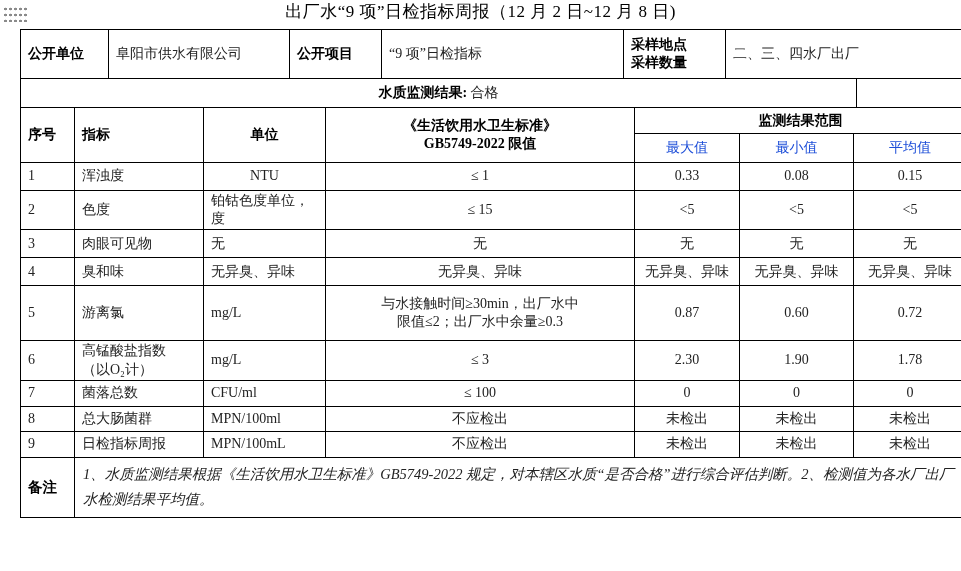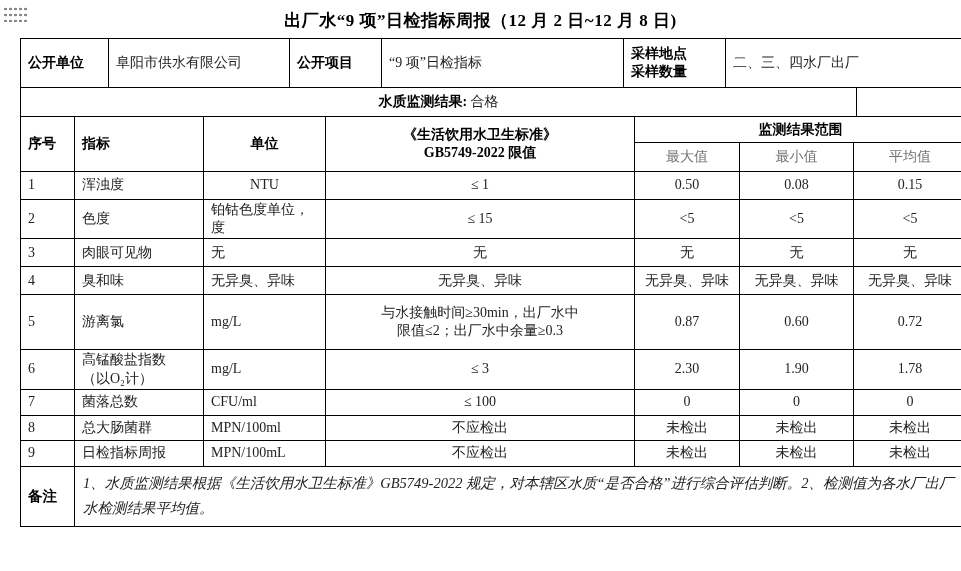--- a/index.html
+++ b/index.html
@@ -7,40 +7,40 @@
     width:961px;height:571px;overflow:hidden;position:relative;
     font-family:"Liberation Serif","DejaVu Serif",serif;
     color:#222;
   }
   .dot-handle{
     position:absolute;left:3px;top:6px;width:26px;height:16px;
     background-image:radial-gradient(#8a8a8a 1.1px, transparent 1.3px);
     background-size:5px 6px;background-position:0 0;
   }
   .title{
-    width:100%;text-align:center;font-weight:bold;color:#000;
-    font-size:17px;padding-top:9px;height:29px;letter-spacing:0.5px;
+    width:100%;text-align:center;font-weight:normal;color:#000;
+    font-size:17px;height:29px;letter-spacing:0.5px;
   }
   .tbl-wrap{margin-left:20px;width:946px;}
   table{border-collapse:collapse;table-layout:fixed;width:837px;}
   table + table{margin-top:-1px;}
   td{
     border:1px solid #000;font-size:14px;line-height:1.3;
     padding:1px 4px;vertical-align:middle;overflow:hidden;
     box-sizing:border-box;
   }
   .b{font-weight:bold;color:#000;}
   .c{text-align:center;}
   .l{text-align:left;padding-left:7px;}
   .prel{white-space:pre-line;}
   .result-row td{height:29px;}
   .info1 td{height:49px;}
   .info2 td{height:39px;}
   .hdr td{color:#000;font-weight:bold;}
-  .hdr .sub{font-weight:normal;color:#737373;}
+  .hdr .sub{font-weight:normal;color:#1d4ed8;}
   .note-row td{height:60px;font-size:14.5px;}
   .note-text{text-align:left;padding:4px 8px;line-height:1.75;font-style:italic;}
 </style>
 </head>
 <body>
 
 <div class="dot-handle"></div>
 
 <div class="title">出厂水“9 项”日检指标周报（12 月 2 日~12 月 8 日)</div>
 
@@ -102,21 +102,21 @@
       <td class="c sub" style="height:28px">最大值</td>
       <td class="c sub">最小值</td>
       <td class="c sub">平均值</td>
     </tr>
 
     <tr>
       <td class="l" style="height:28px">1</td>
       <td class="l">浑浊度</td>
       <td class="c">NTU</td>
       <td class="c">≤ 1</td>
-      <td class="c">0.50</td>
+      <td class="c">0.33</td>
       <td class="c">0.08</td>
       <td class="c">0.15</td>
     </tr>
     <tr>
       <td class="l" style="height:28px">2</td>
       <td class="l">色度</td>
       <td class="l">铂钴色度单位，度</td>
       <td class="c">≤ 15</td>
       <td class="c">&lt;5</td>
       <td class="c">&lt;5</td>

